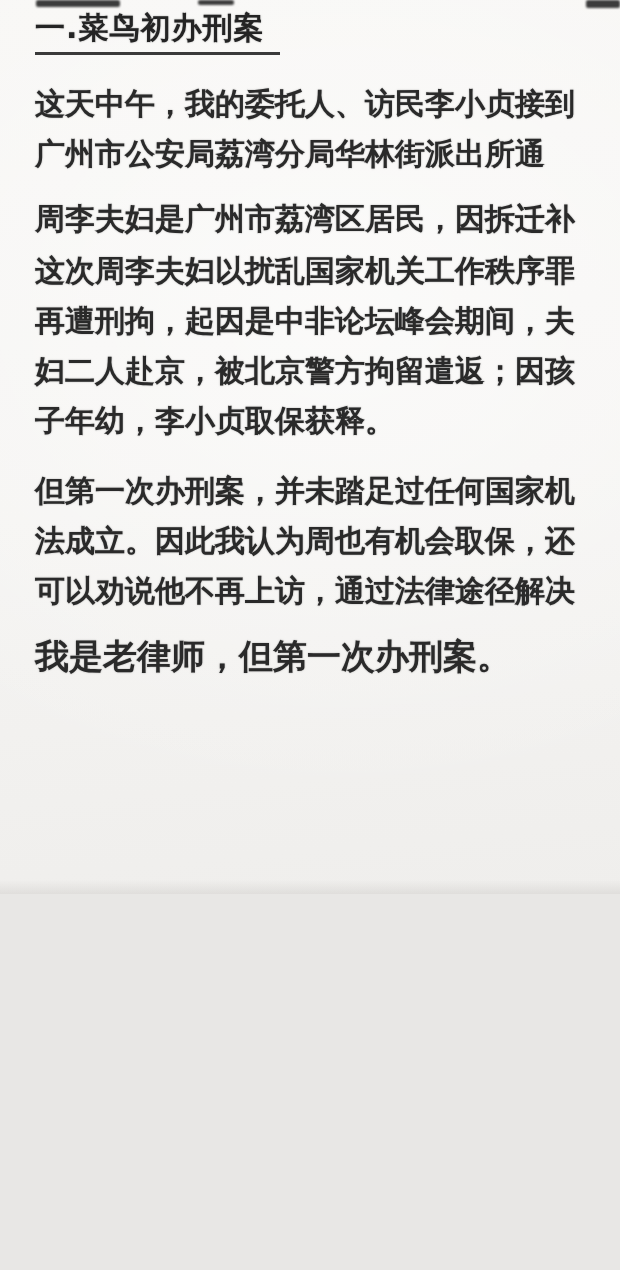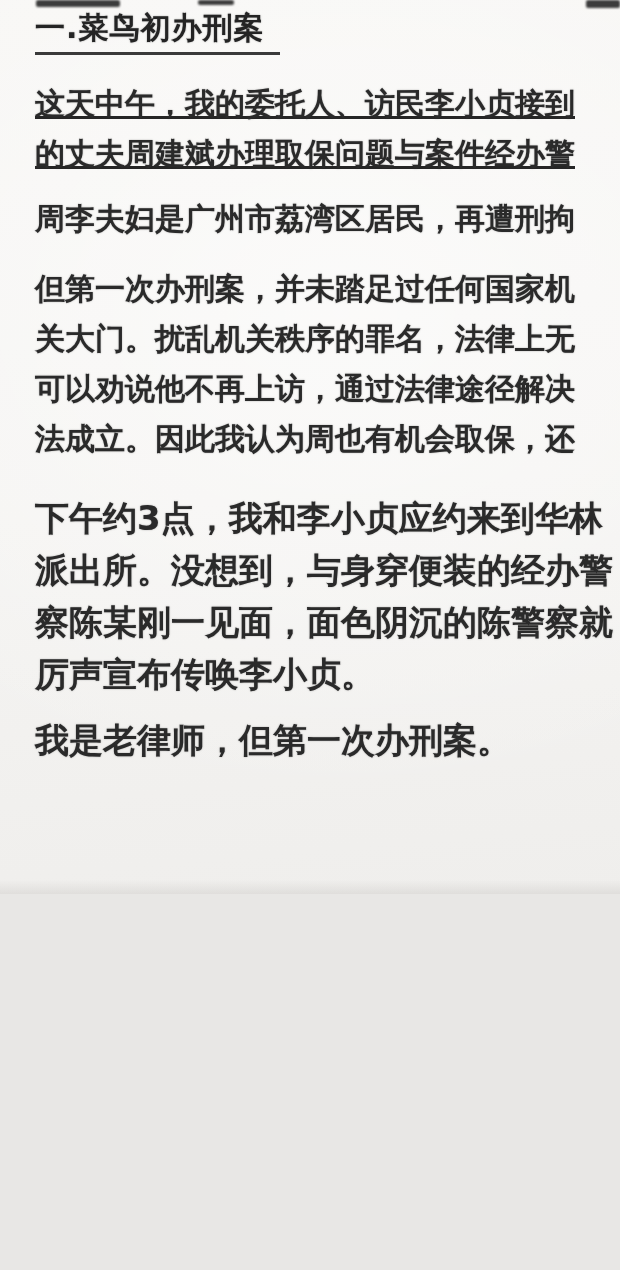--- a/index.html
+++ b/index.html
@@ -46,21 +46,21 @@
     letter-spacing: 0px;
     white-space: nowrap;
     color: #2a2a2a;
     text-shadow: 0 0 1.5px rgba(55,55,55,0.5);
   }
   .para.large .line {
     font-size: 34px;
     line-height: 52px;
     height: 52px;
   }
-  #para1 { margin-top: 24px; text-decoration: underline; }
+  #para1 { margin-top: 24px; }
   #para2 { margin-top: 15px; }
   #para3 { margin-top: 2px; }
   #para4 { margin-top: 20px; }
   #para5 { margin-top: 28px; }
   #para6 { margin-top: 14px; }
   
   .remnant {
     position: absolute;
     top: 0;
     height: 6px;
@@ -98,41 +98,40 @@
   <div class="remnant r2"></div>
   <div class="remnant r3"></div>
 
   <div class="photo-blur">
     <div>
       <h1 class="heading">一.菜鸟初办刑案</h1>
     </div>
 
     <div class="para" id="para1">
       <div class="line">这天中午，我的委托人、访民李小贞接到</div>
-      <div class="line">的丈夫周建斌办理取保问题与案件经办警</div>
+      <div class="line">广州市公安局荔湾分局华林街派出所通</div>
     </div>
 
     <div class="para" id="para2">
-      <div class="line">周李夫妇是广州市荔湾区居民，再遭刑拘</div>
+      <div class="line">周李夫妇是广州市荔湾区居民，因拆迁补</div>
     </div>
 
+    <div class="para" id="para3">
+      <div class="line">这次周李夫妇以扰乱国家机关工作秩序罪</div>
+      <div class="line">再遭刑拘，起因是中非论坛峰会期间，夫</div>
+      <div class="line">妇二人赴京，被北京警方拘留遣返；因孩</div>
+      <div class="line">子年幼，李小贞取保获释。</div>
+    </div>
 
     <div class="para" id="para4">
       <div class="line">但第一次办刑案，并未踏足过任何国家机</div>
-      <div class="line">关大门。扰乱机关秩序的罪名，法律上无</div>
+      <div class="line">法成立。因此我认为周也有机会取保，还</div>
       <div class="line">可以劝说他不再上访，通过法律途径解决</div>
-      <div class="line">法成立。因此我认为周也有机会取保，还</div>
     </div>
 
-    <div class="para large" id="para5">
-      <div class="line">下午约3点，我和李小贞应约来到华林</div>
-      <div class="line">派出所。没想到，与身穿便装的经办警</div>
-      <div class="line">察陈某刚一见面，面色阴沉的陈警察就</div>
-      <div class="line">厉声宣布传唤李小贞。</div>
-    </div>
 
     <div class="para large" id="para6">
       <div class="line">我是老律师，但第一次办刑案。</div>
     </div>
   </div>
 
   <div class="ghost-line"></div>
   <div class="bottom-shade"></div>
 </div>
 

